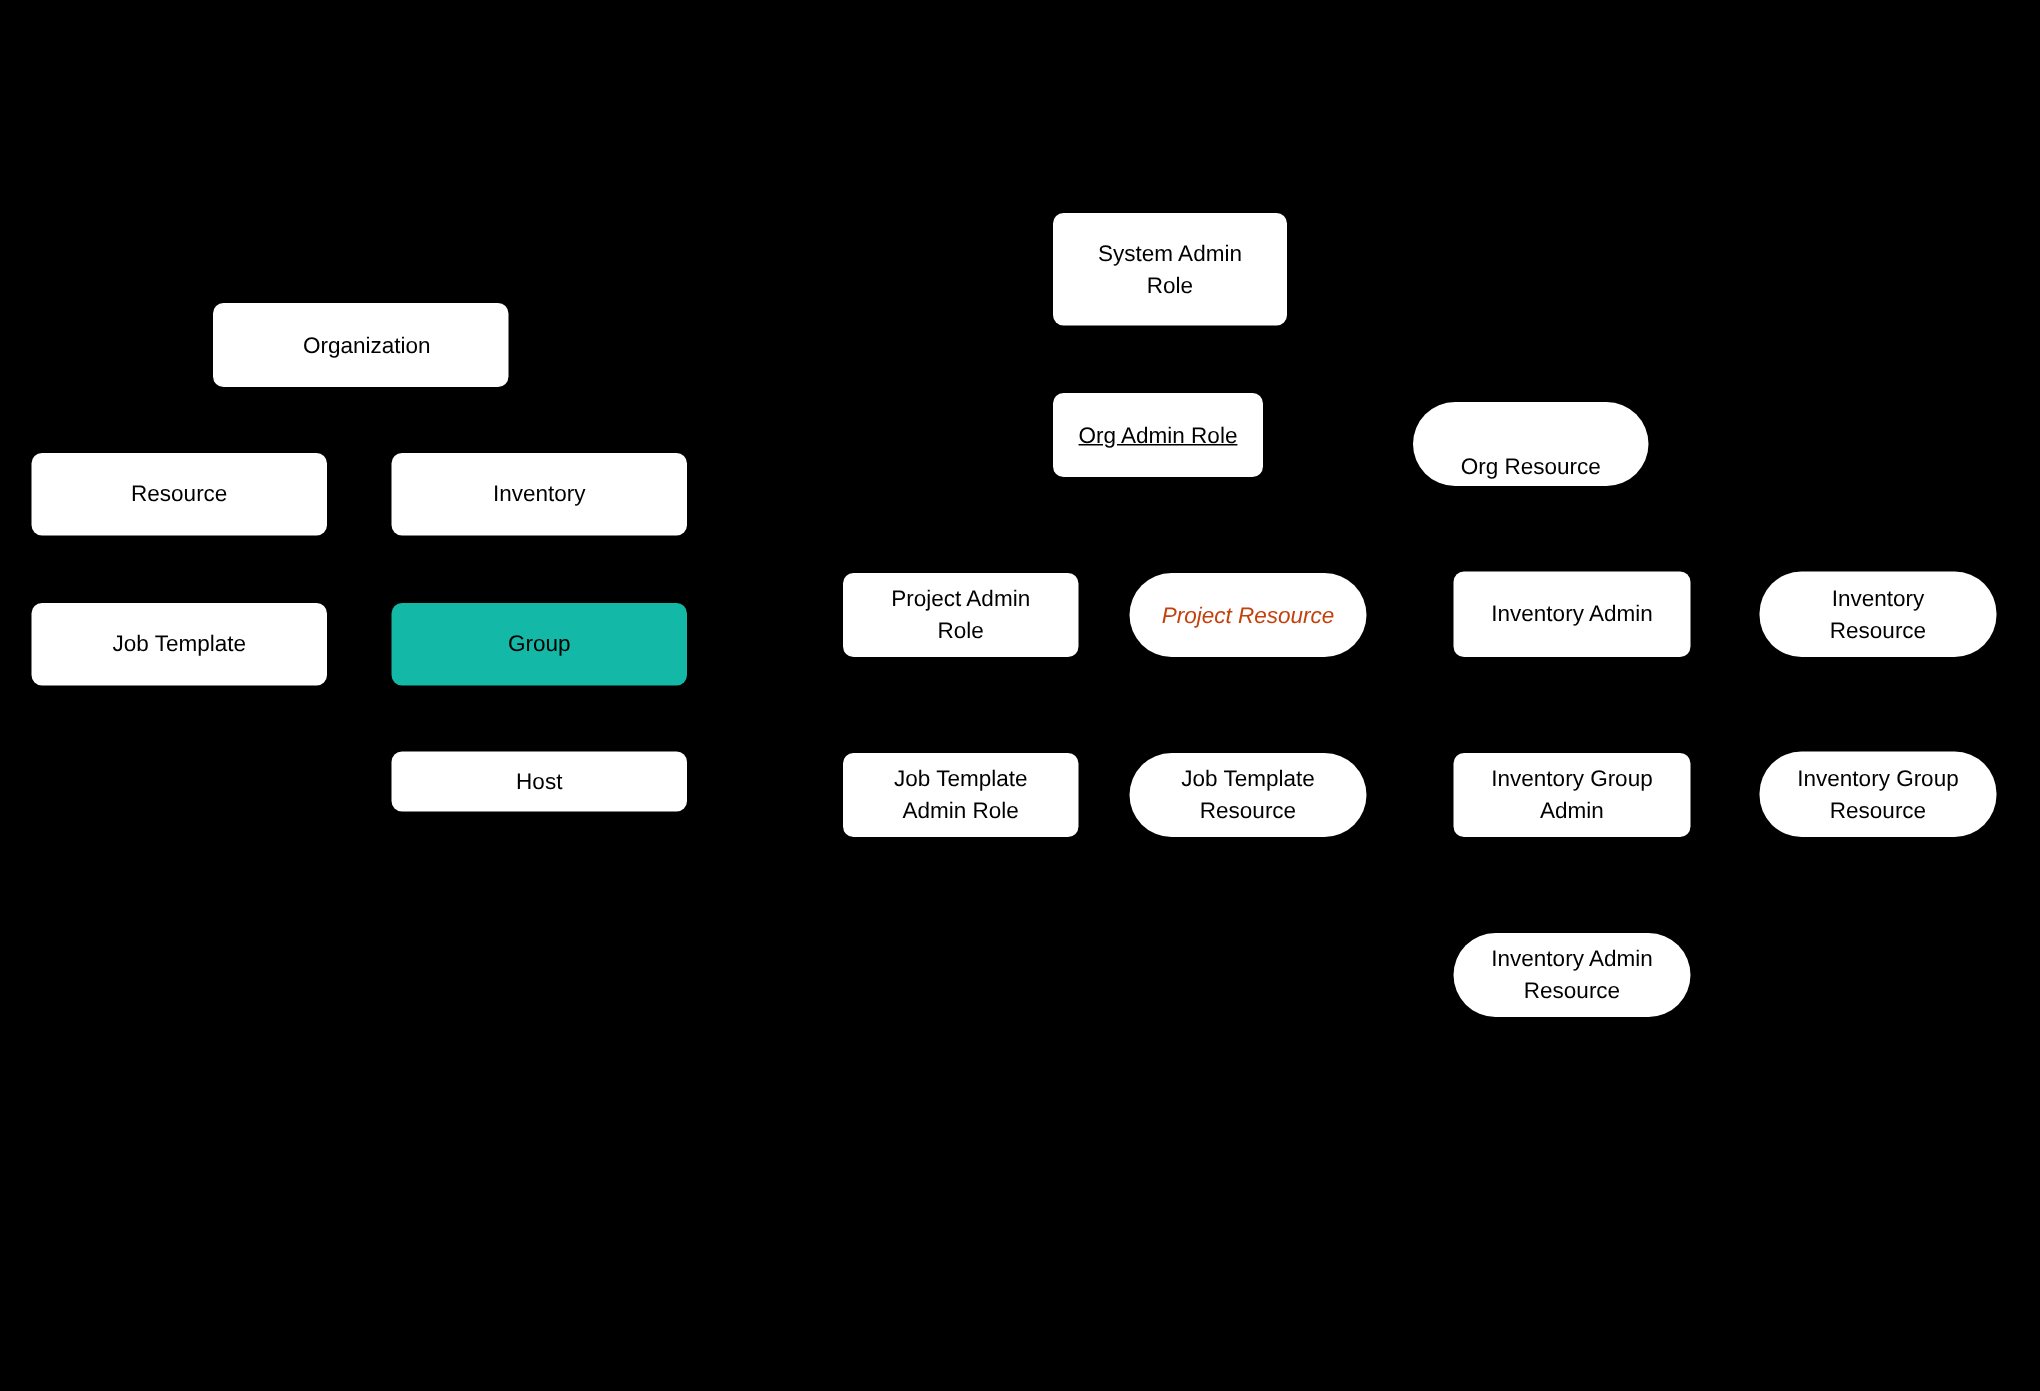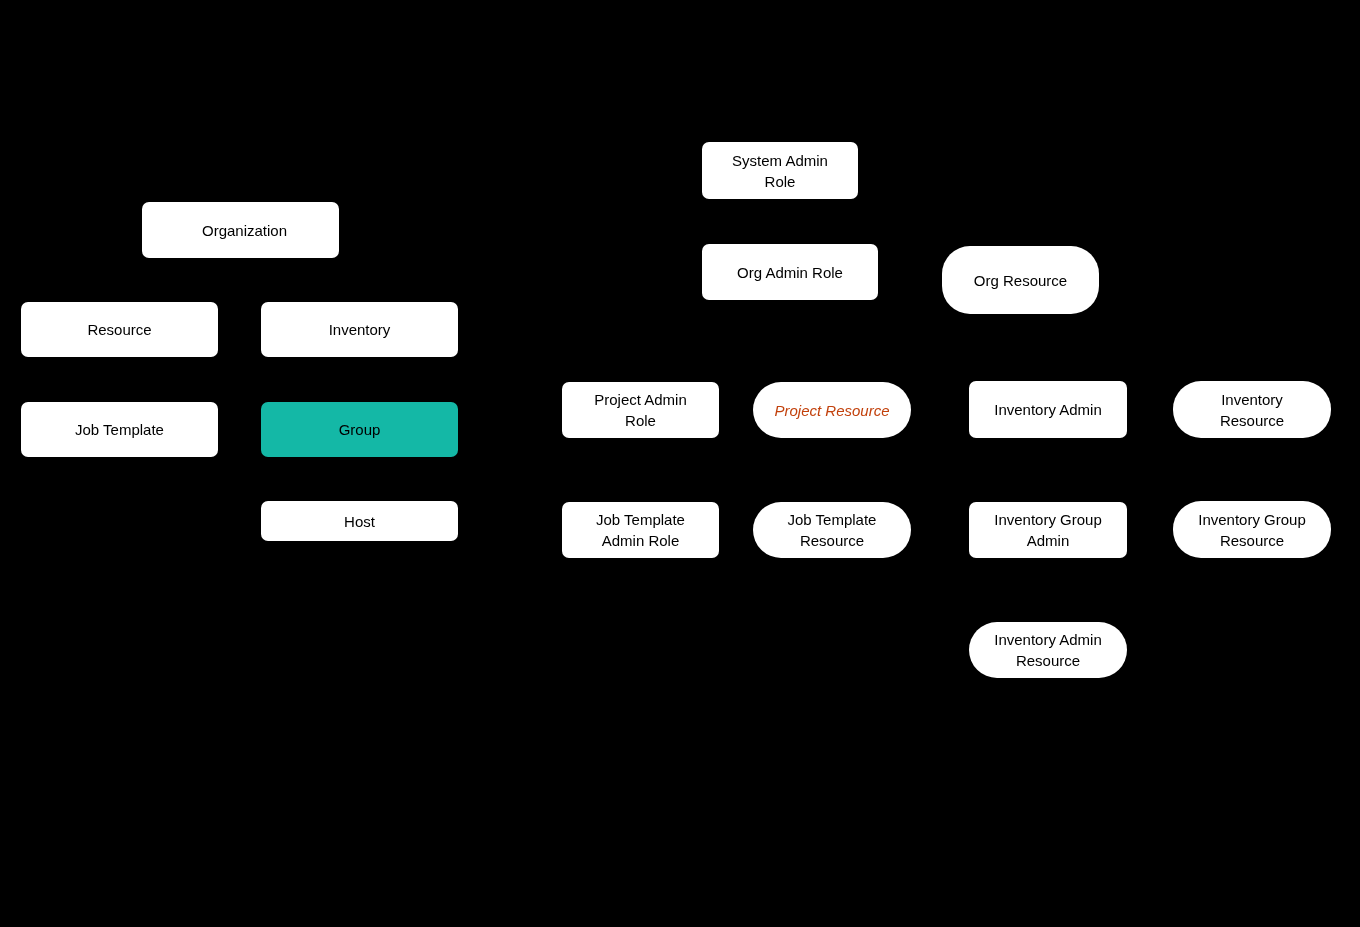--- a/index.html
+++ b/index.html
@@ -51,28 +51,28 @@
   </div>
     <div class="node rect" style="left: 21px; top: 402px; width: 197px; height: 55px; background: rgb(255, 255, 255); color: rgb(0, 0, 0);">
     <span class="label">Job Template</span>
   </div>
     <div class="node rect" style="left: 261px; top: 402px; width: 197px; height: 55px; background: #14b8a6; color: rgb(0, 0, 0);">
     <span class="label">Group</span>
   </div>
     <div class="node rect" style="left: 261px; top: 501px; width: 197px; height: 40px; background: rgb(255, 255, 255); color: rgb(0, 0, 0);">
     <span class="label">Host</span>
   </div>
-    <div class="node rect" style="left: 702px; top: 142px; width: 156px; height: 57px; background: rgb(255, 255, 255); color: rgb(0, 0, 0);">
+    <div class="node rect" style="left: 702px; top: 142px; width: 156px; height: 75px; background: rgb(255, 255, 255); color: rgb(0, 0, 0);">
     <span class="label">System Admin
 Role</span>
   </div>
-    <div class="node rect" style="left: 702px; top: 244px; width: 176px; height: 56px; background: rgb(255, 255, 255); color: rgb(0, 0, 0);">
+    <div class="node rect" style="left: 702px; top: 262px; width: 140px; height: 56px; background: rgb(255, 255, 255); color: rgb(0, 0, 0); text-decoration: underline;">
     <span class="label">Org Admin Role</span>
   </div>
-    <div class="node stadium" style="left: 942px; top: 246px; width: 157px; height: 68px; background: rgb(255, 255, 255); color: rgb(0, 0, 0);">
+    <div class="node stadium" style="left: 942px; top: 268px; width: 157px; height: 56px; background: rgb(255, 255, 255); color: rgb(0, 0, 0); align-items: flex-end;">
     <span class="label">Org Resource</span>
   </div>
     <div class="node rect" style="left: 562px; top: 382px; width: 157px; height: 56px; background: rgb(255, 255, 255); color: rgb(0, 0, 0); text-align: center;">
     <span class="label">Project Admin
 Role</span>
   </div>
     <div class="node stadium" style="left: 753px; top: 382px; width: 158px; height: 56px; background: rgb(255, 255, 255); color: #c2410c; font-style: italic;">
     <span class="label">Project Resource</span>
   </div>
     <div class="node rect" style="left: 969px; top: 381px; width: 158px; height: 57px; background: rgb(255, 255, 255); color: rgb(0, 0, 0);">

